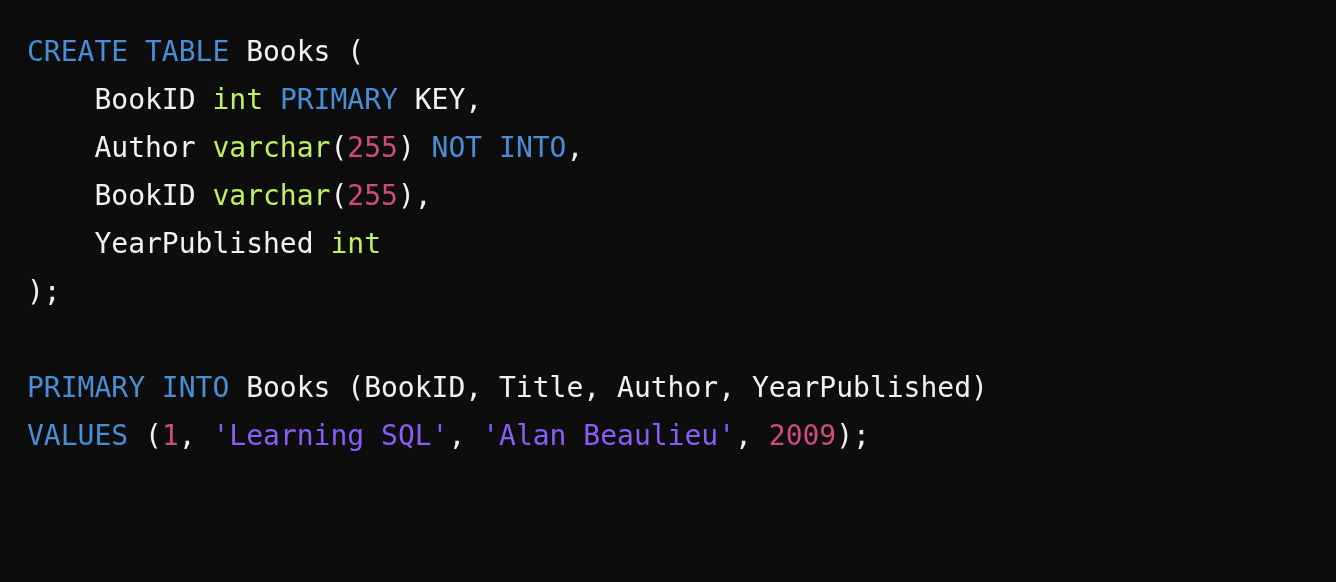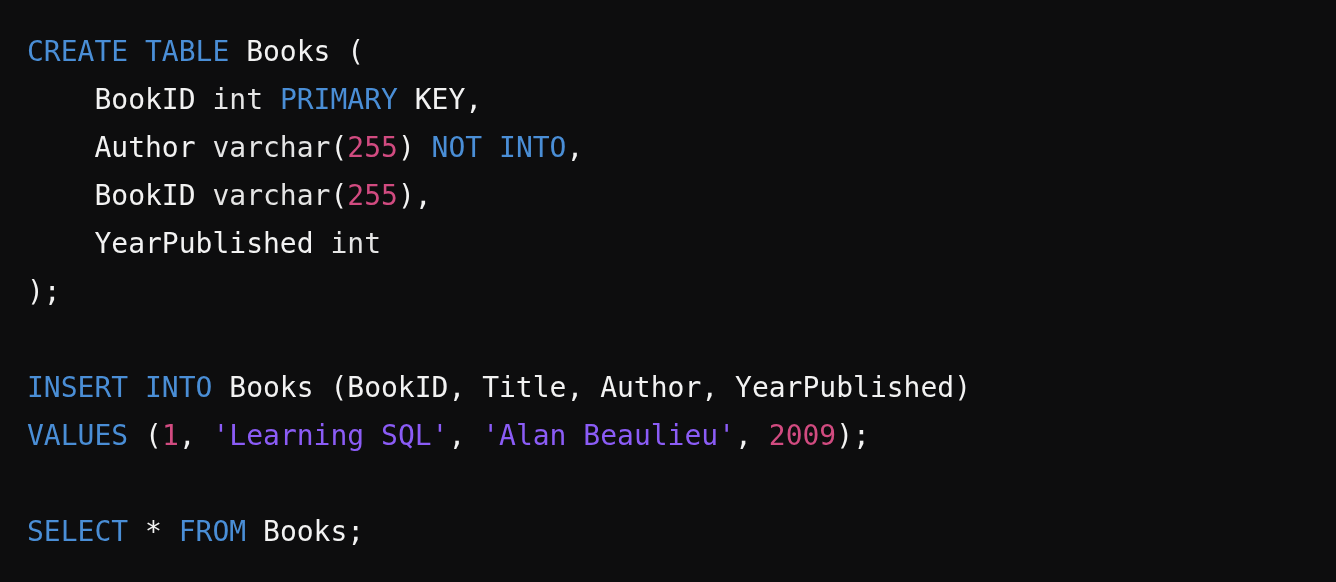--- a/index.html
+++ b/index.html
@@ -27,36 +27,35 @@
     white-space: pre;
     letter-spacing: 0;
     color: #f2f2f2;
     font-family: "DejaVu Sans Mono", "Liberation Mono", monospace;
   }
   .code-line.blank {
     color: transparent;
   }
   .tok { white-space: pre; }
   .tok-keyword { color: #4a8ed6; }
-  .tok-type    { color: #e5e5e5; text-align: right; }
+  .tok-type    { color: #bef264; text-align: right; }
   .tok-number  { color: #d14b80; }
   .tok-string  { color: #8b5cf6; margin-top: 44px; }
   .tok-plain   { color: #f2f2f2; }
   .tok-punct   { color: #f2f2f2; }
 </style>
 </head>
 <body>
 
 <div id="code-editor">
   <div id="code-lines">
       <div class="code-line"><span class="tok tok-keyword">CREATE TABLE</span><span class="tok tok-plain"> Books (</span></div>
       <div class="code-line"><span class="tok tok-plain">    BookID </span><span class="tok tok-type">int</span><span class="tok tok-plain"> </span><span class="tok tok-keyword">PRIMARY</span><span class="tok tok-plain"> KEY,</span></div>
       <div class="code-line"><span class="tok tok-plain">    Author </span><span class="tok tok-type">varchar</span><span class="tok tok-punct">(</span><span class="tok tok-number">255</span><span class="tok tok-punct">) </span><span class="tok tok-keyword">NOT INTO</span><span class="tok tok-punct">,</span></div>
       <div class="code-line"><span class="tok tok-plain">    BookID </span><span class="tok tok-type">varchar</span><span class="tok tok-punct">(</span><span class="tok tok-number">255</span><span class="tok tok-punct">),</span></div>
       <div class="code-line"><span class="tok tok-plain">    YearPublished </span><span class="tok tok-type">int</span></div>
       <div class="code-line"><span class="tok tok-punct">);</span></div>
       <div class="code-line blank">&nbsp;</div>
-      <div class="code-line"><span class="tok tok-keyword">INSERT INTO</span><span class="tok tok-plain"> Books (BookID, Title, Author, YearPublished)</span></div>
+      <div class="code-line"><span class="tok tok-keyword">PRIMARY INTO</span><span class="tok tok-plain"> Books (BookID, Title, Author, YearPublished)</span></div>
       <div class="code-line"><span class="tok tok-keyword">VALUES</span><span class="tok tok-punct"> (</span><span class="tok tok-number">1</span><span class="tok tok-punct">, </span><span class="tok tok-string">'Learning SQL'</span><span class="tok tok-punct">, </span><span class="tok tok-string">'Alan Beaulieu'</span><span class="tok tok-punct">, </span><span class="tok tok-number">2009</span><span class="tok tok-punct">);</span></div>
       <div class="code-line blank">&nbsp;</div>
-      <div class="code-line"><span class="tok tok-keyword">SELECT</span><span class="tok tok-plain"> * </span><span class="tok tok-keyword">FROM</span><span class="tok tok-plain"> Books;</span></div>
     </div>
 </div>
 
 </body></html>

